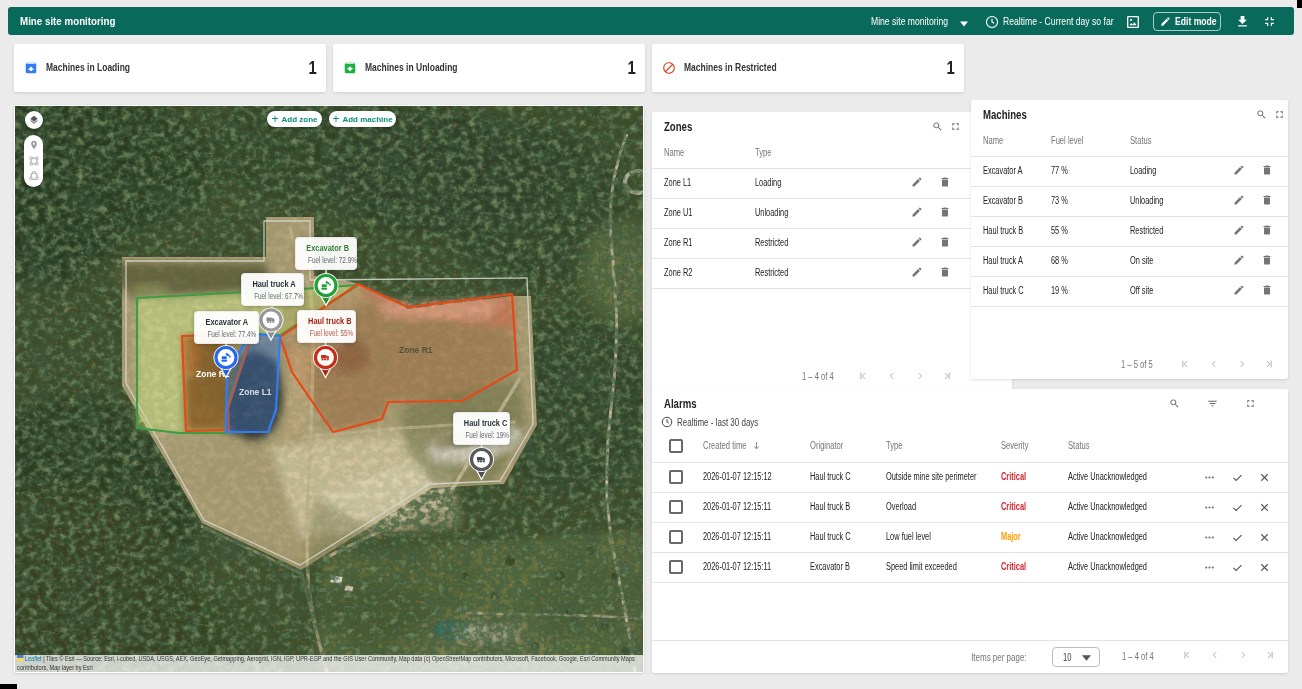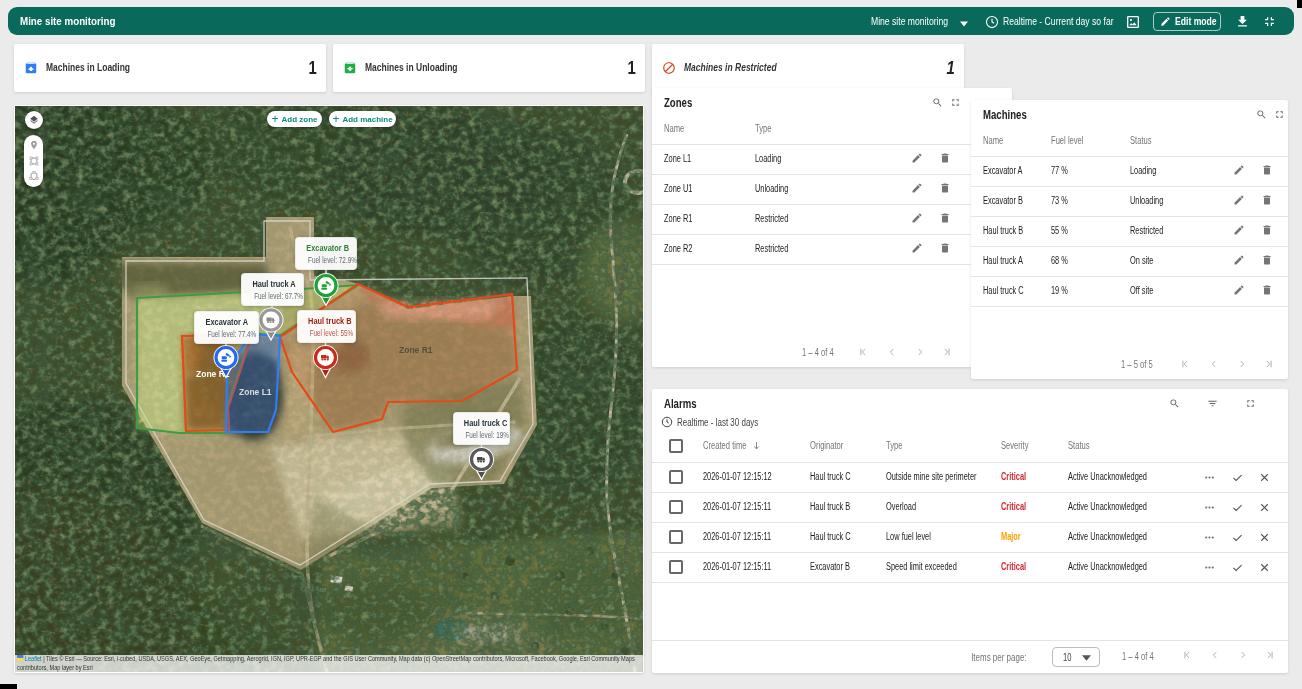--- a/index.html
+++ b/index.html
@@ -2,21 +2,21 @@
 <html><head>
 <meta charset="utf-8">
 <style>
   * { margin:0; padding:0; box-sizing:border-box; }
   html,body { width:1302px; height:689px; background:#ebebeb; font-family:"Liberation Sans", sans-serif; overflow:hidden; }
   #root { position:relative; width:1302px; height:689px; background:#ebebeb; }
   .abs { position:absolute; }
   .card { position:absolute; background:#fff; border-radius:2px; box-shadow:0 1px 3px rgba(0,0,0,0.12); }
 
   
-  #hdr { left:8px; top:7px; width:1286px; height:28px; background:#096a5b; border-radius:9px; color:#fff; }
+  #hdr { left:8px; top:7px; width:1286px; height:28px; background:#096a5b; border-radius:3px; color:#fff; }
   #hdr .title { position:absolute; left:12px; top:7.5px; font-size:10.5px; font-weight:700; transform:scaleX(0.93); transform-origin:0 50%; }
   .hitem { position:absolute; top:0; height:28px; display:flex; align-items:center; color:#fff; font-size:10.5px; white-space:nowrap; transform:scaleX(0.82); transform-origin:0 50%; }
 
   
   .kpi { height:48px; top:44px; }
   .kpi .ic { position:absolute; left:10px; top:17px; width:14px; height:14px; }
   .kpi .lbl { position:absolute; left:32px; top:17.5px; font-size:10px; font-weight:700; color:#333; white-space:nowrap; transform:scaleX(0.85); transform-origin:0 50%; }
   .kpi .val { position:absolute; right:9px; top:14px; font-size:17.5px; font-weight:700; color:#212121; transform:scaleX(0.85); transform-origin:100% 50%; }
 
   
@@ -111,21 +111,21 @@
     <div class="lbl">Machines in Loading</div>
     <div class="val">1</div>
   </div>
   <div class="card kpi" id="kpi2" style="left:333px;width:312px;">
     <svg class="ic" viewBox="0 0 24 24">
         <path d="M20.54 5.23l-1.39-1.68C18.88 3.21 18.47 3 18 3H6c-.47 0-.88.21-1.16.55L3.46 5.23C3.17 5.57 3 6.02 3 6.5V19c0 1.1.9 2 2 2h14c1.1 0 2-.9 2-2V6.5c0-.48-.17-.93-.46-1.27zM12 17.5L6.5 12H10v-2h4v2h3.5L12 17.5zM5.12 5l.81-1h12l.94 1H5.12z" fill="#1db045"></path>
       </svg>
     <div class="lbl">Machines in Unloading</div>
     <div class="val">1</div>
   </div>
-  <div class="card kpi" id="kpi3" style="left:652px;width:312px;font-style:italic;">
+  <div class="card kpi" id="kpi3" style="left:652px;width:312px;">
     <svg class="ic" viewBox="0 0 24 24">
         <path d="M12 2C6.48 2 2 6.48 2 12s4.48 10 10 10 10-4.48 10-10S17.52 2 12 2zM4 12c0-4.42 3.58-8 8-8 1.85 0 3.55.63 4.9 1.69L5.69 16.9C4.63 15.55 4 13.85 4 12zm8 8c-1.85 0-3.55-.63-4.9-1.69L18.31 7.1C19.37 8.45 20 10.15 20 12c0 4.42-3.58 8-8 8z" fill="#d2491e"></path>
       </svg>
     <div class="lbl">Machines in Restricted</div>
     <div class="val">1</div>
   </div>
   <div class="card" id="mapcard" style="left:14px;top:105px;width:630px;height:568px;overflow:hidden;">
   <svg style="position:absolute;left:1px;top:1px;" width="628" height="566" viewBox="0 0 628 566">
     <defs>
       <filter id="noiseD" x="0" y="0" width="100%" height="100%">
@@ -378,21 +378,21 @@
         <rect x="17" y="15" width="5" height="5" fill="#fff" stroke="#9e9e9e" stroke-width="1.6"></rect>
       </svg>
 
   <div class="abs mapbtn" style="left:253px;top:6px;width:55px;"><span class="plus">+</span>Add zone</div>
   <div class="abs mapbtn" style="left:315px;top:6px;width:67px;"><span class="plus">+</span>Add machine</div>
 
   <div class="abs" id="attrib">
     <span style="display:inline-block;width:9px;height:6px;background:linear-gradient(#4e7fd0 50%,#ffd948 50%);margin-right:2px;"></span><span style="color:#0078a8;">Leaflet</span> | Tiles © Esri — Source: Esri, i-cubed, USDA, USGS, AEX, GeoEye, Getmapping, Aerogrid, IGN, IGP, UPR-EGP and the GIS User Community, Map data (c) OpenStreetMap contributors, Microsoft, Facebook, Google, Esri Community Maps<br>contributors, Map layer by Esri
   </div>
   </div>
-  <div class="card" id="zones" style="left:652px;top:88px;width:360px;height:279px;">
+  <div class="card" id="zones" style="left:652px;top:112px;width:360px;height:279px;">
     <div class="ptitle">Zones</div>
     <svg class="mi" style="left:280px;top:9px;color:#616161;" width="11" height="11" viewBox="0 0 24 24" fill="currentColor">
         <use href="#i-search"></use>
       </svg>
     <svg class="mi" style="left:298px;top:9px;color:#616161;" width="11" height="11" viewBox="0 0 24 24" fill="currentColor">
         <use href="#i-expand"></use>
       </svg>
     <div class="thead" style="left:12px;top:35px;">Name</div>
     <div class="thead" style="left:103px;top:35px;">Type</div>
     <div class="hr" style="top:56px;"></div>

